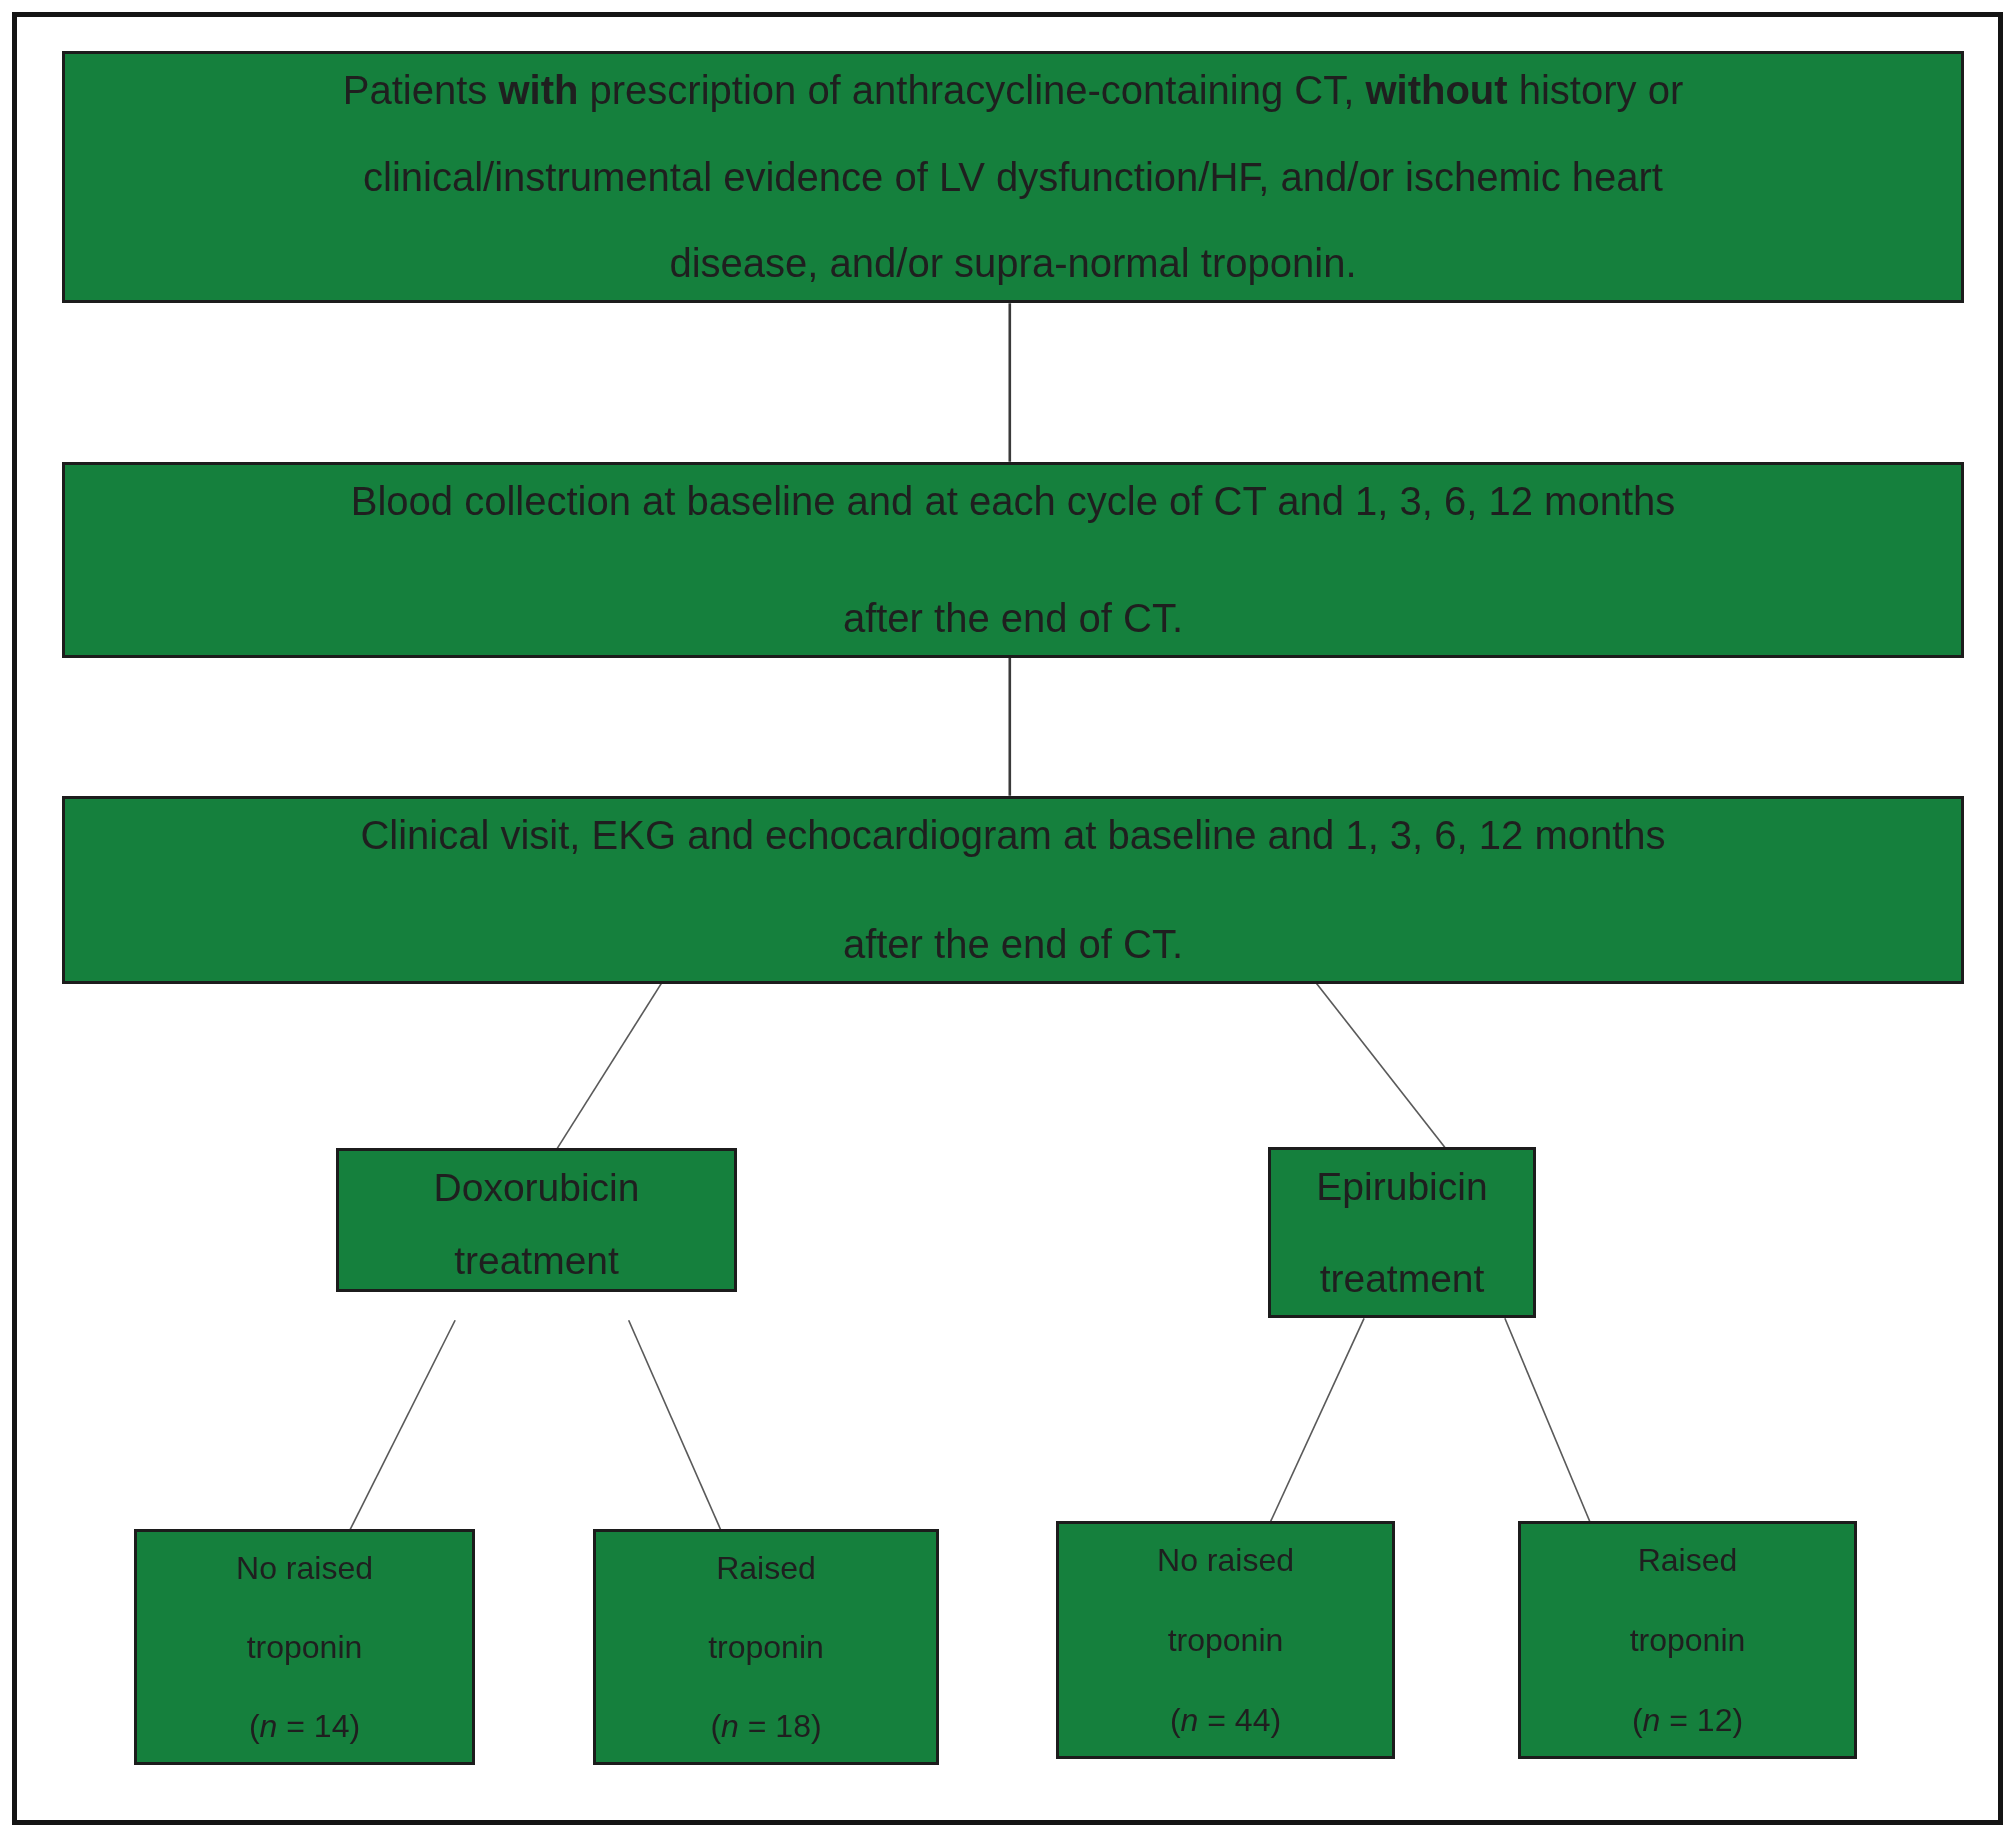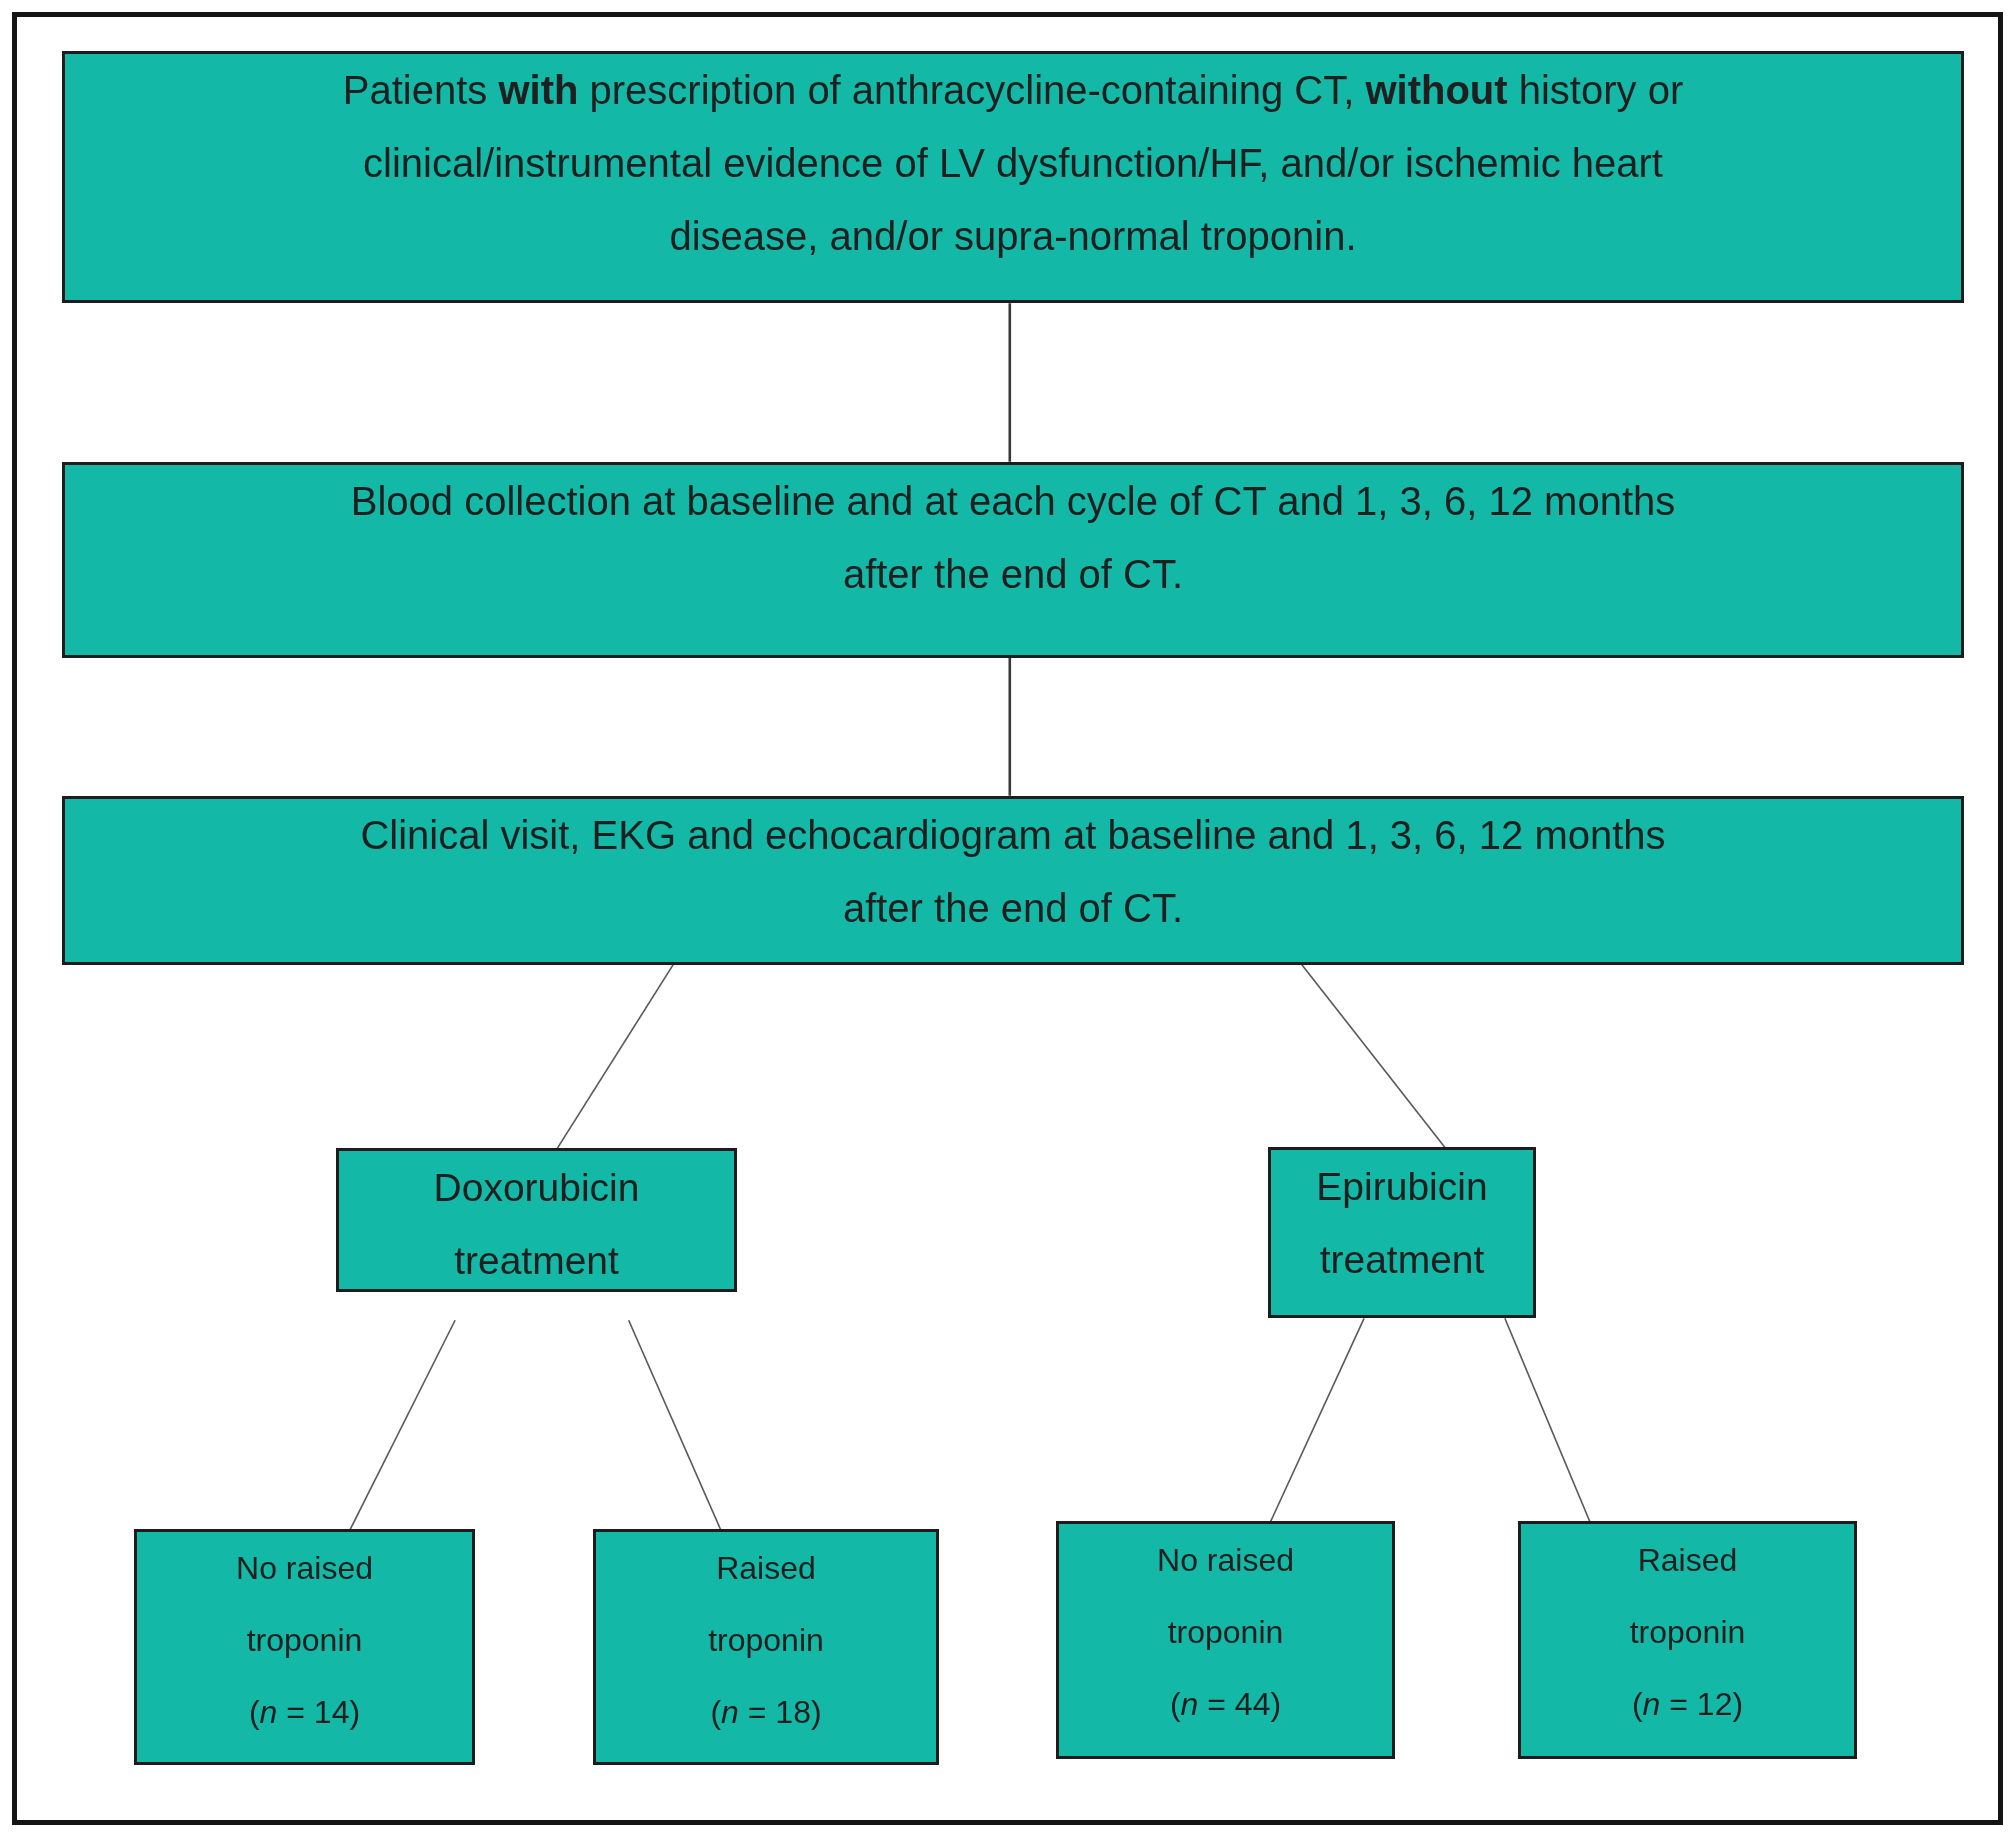--- a/index.html
+++ b/index.html
@@ -9,28 +9,28 @@
     background:#ffffff;
     font-family:"Liberation Sans", sans-serif;
     color:#1f1f1f;
   }
   #frame{
     position:absolute;left:11.8px;top:11.8px;width:1991px;height:1813px;
     border:5.9px solid #141414;box-sizing:border-box;background:#ffffff;
   }
   .box{
     position:absolute;box-sizing:border-box;
-    border:3.3px solid #1c1c1c;background:#14b8a6;
-    display:flex;flex-direction:column;justify-content:flex-start;
+    border:3.3px solid #1c1c1c;background:#15803d;
+    display:flex;flex-direction:column;justify-content:space-between;
     text-align:center;
   }
   .wide{left:62px;width:1902px;font-size:40px;line-height:73px;}
   #box-eligibility{top:51px;height:252px;}
   #box-blood{top:462px;height:196px;}
-  #box-clinical{top:796px;height:169px;}
+  #box-clinical{top:796px;height:188px;}
   .treat{font-size:39px;line-height:73px;}
   #box-dox{left:336px;top:1148px;width:401px;height:144px;}
   #box-epi{left:1268px;top:1147px;width:268px;height:171px;}
   .outcome{font-size:32px;line-height:72px;}
   #box-dox-no{left:134px;top:1529px;width:341px;height:236px;}
   #box-dox-raised{left:593px;top:1529px;width:346px;height:236px;}
   #box-epi-no{left:1056px;top:1521px;width:339px;height:238px;}
   #box-epi-raised{left:1518px;top:1521px;width:339px;height:238px;}
   .line{white-space:nowrap;}
   b{font-weight:700;}

